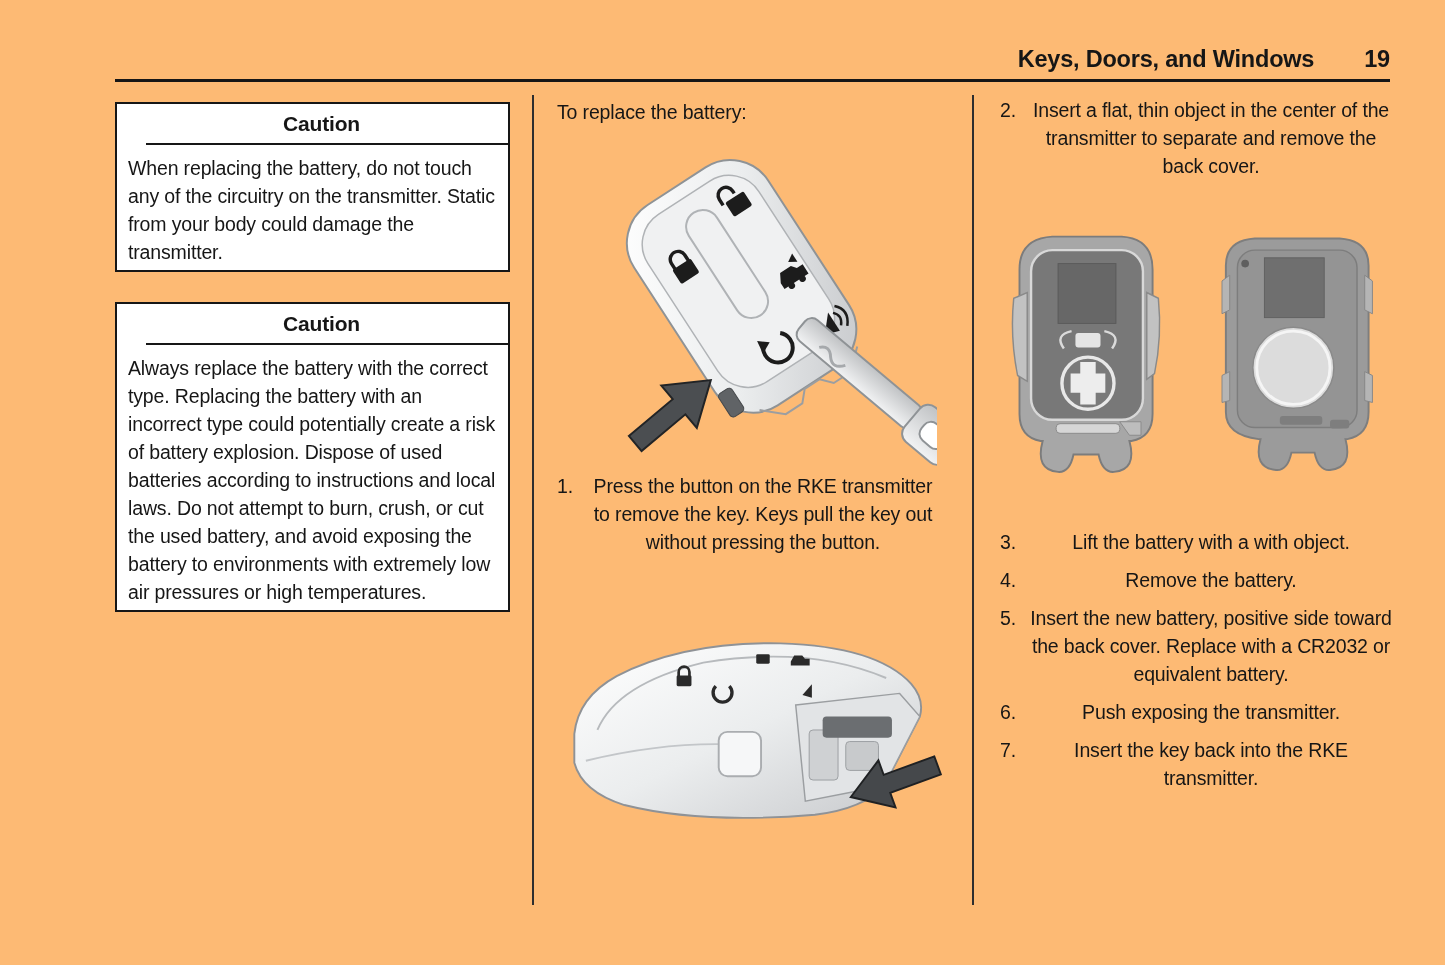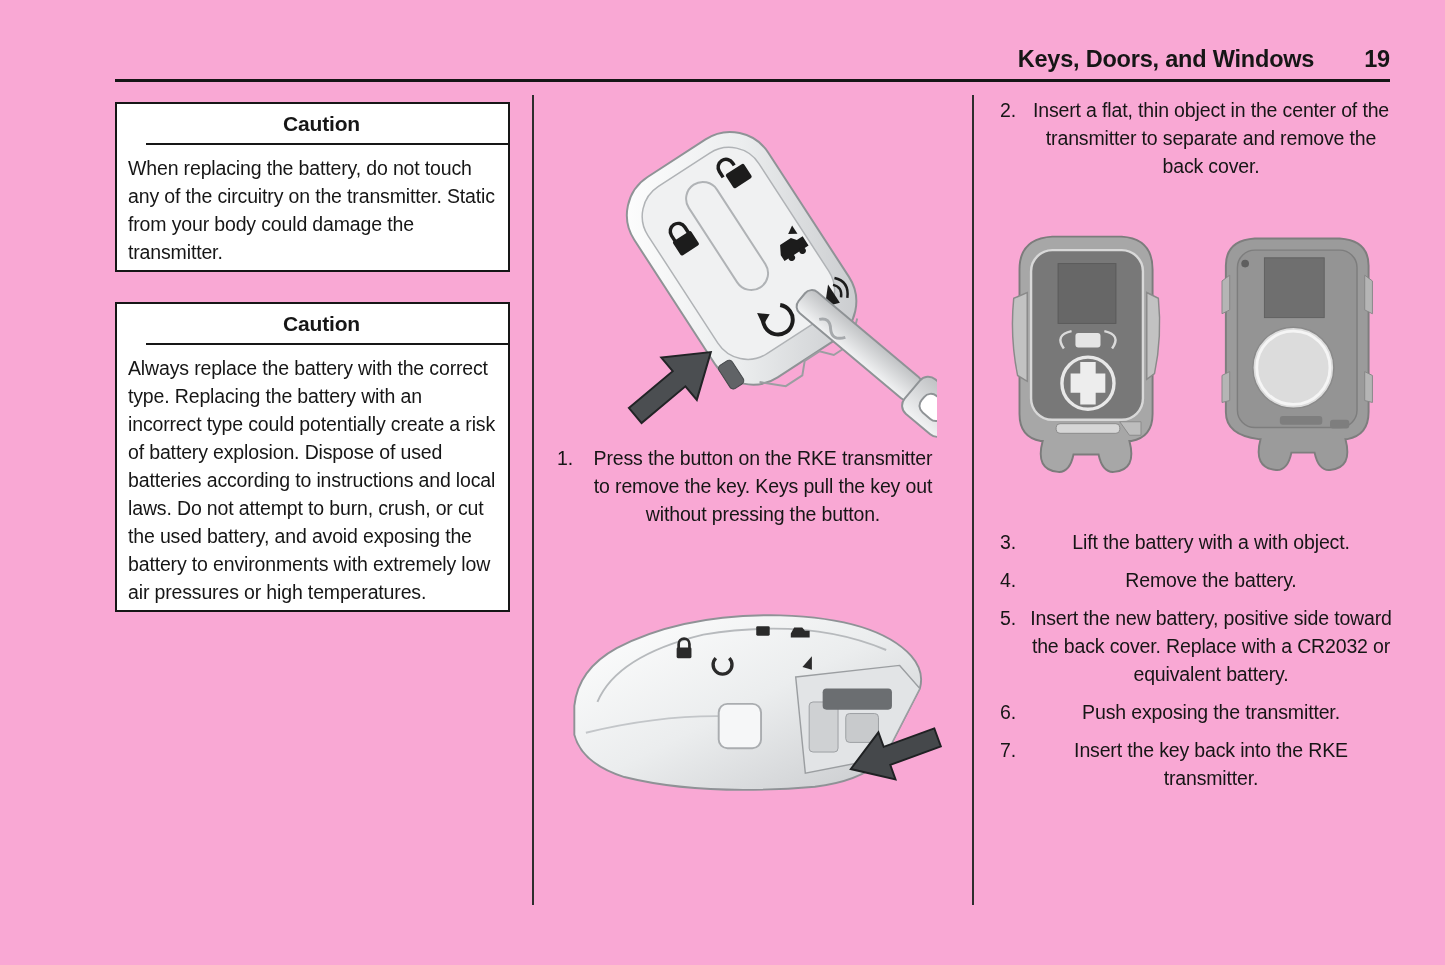--- a/index.html
+++ b/index.html
@@ -1,16 +1,16 @@
 <!DOCTYPE html>
 <html><head>
 <meta charset="utf-8">
 <style>
   html,body{margin:0;padding:0;background:#ffffff;}
-  .page{position:relative;width:1445px;height:965px;background:#f9a8d4;overflow:hidden;
+  .page{position:relative;width:1445px;height:965px;background:#fdba74;overflow:hidden;
         font-family:"Liberation Sans",sans-serif;color:#161616;}
   
   .hdr{position:absolute;left:115px;top:46px;width:1275px;display:flex;justify-content:flex-end;
        align-items:baseline;gap:50px;font-weight:bold;font-size:23.5px;letter-spacing:-0.2px;}
   .hdr-rule{position:absolute;left:115px;top:79px;width:1275px;height:2.5px;background:#161616;}
   
   .vsep{position:absolute;top:95px;width:2px;height:810px;background:#2e2e2e;}
   .vsep.s1{left:532px;}
   .vsep.s2{left:972px;}
   
@@ -58,20 +58,21 @@
       <div class="ttl">Caution</div>
       <div class="bdy">When replacing the battery, do not touch any of the circuitry on the transmitter. Static from your body could damage the transmitter.</div>
     </div>
     <div class="caution">
       <div class="ttl">Caution</div>
       <div class="bdy">Always replace the battery with the correct type. Replacing the battery with an incorrect type could potentially create a risk of battery explosion. Dispose of used batteries according to instructions and local laws. Do not attempt to burn, crush, or cut the used battery, and avoid exposing the battery to environments with extremely low air pressures or high temperatures.</div>
     </div>
   </div>
 
   <div class="col col2">
+    <div>To replace the battery:</div>
 
     <svg class="fig fig1" width="380" height="322" viewBox="0 0 385 325">
       <defs>
         <linearGradient id="g-fob" x1="0" y1="0" x2="1" y2="1">
           <stop offset="0" stop-color="#ffffff"></stop>
             <stop offset="0.5" stop-color="#ebedee"></stop>
             <stop offset="1" stop-color="#c6c8cb"></stop>
         </linearGradient>
         <linearGradient id="g-blade" x1="0" y1="0" x2="1" y2="0">
           <stop offset="0" stop-color="#f2f3f4"></stop>

